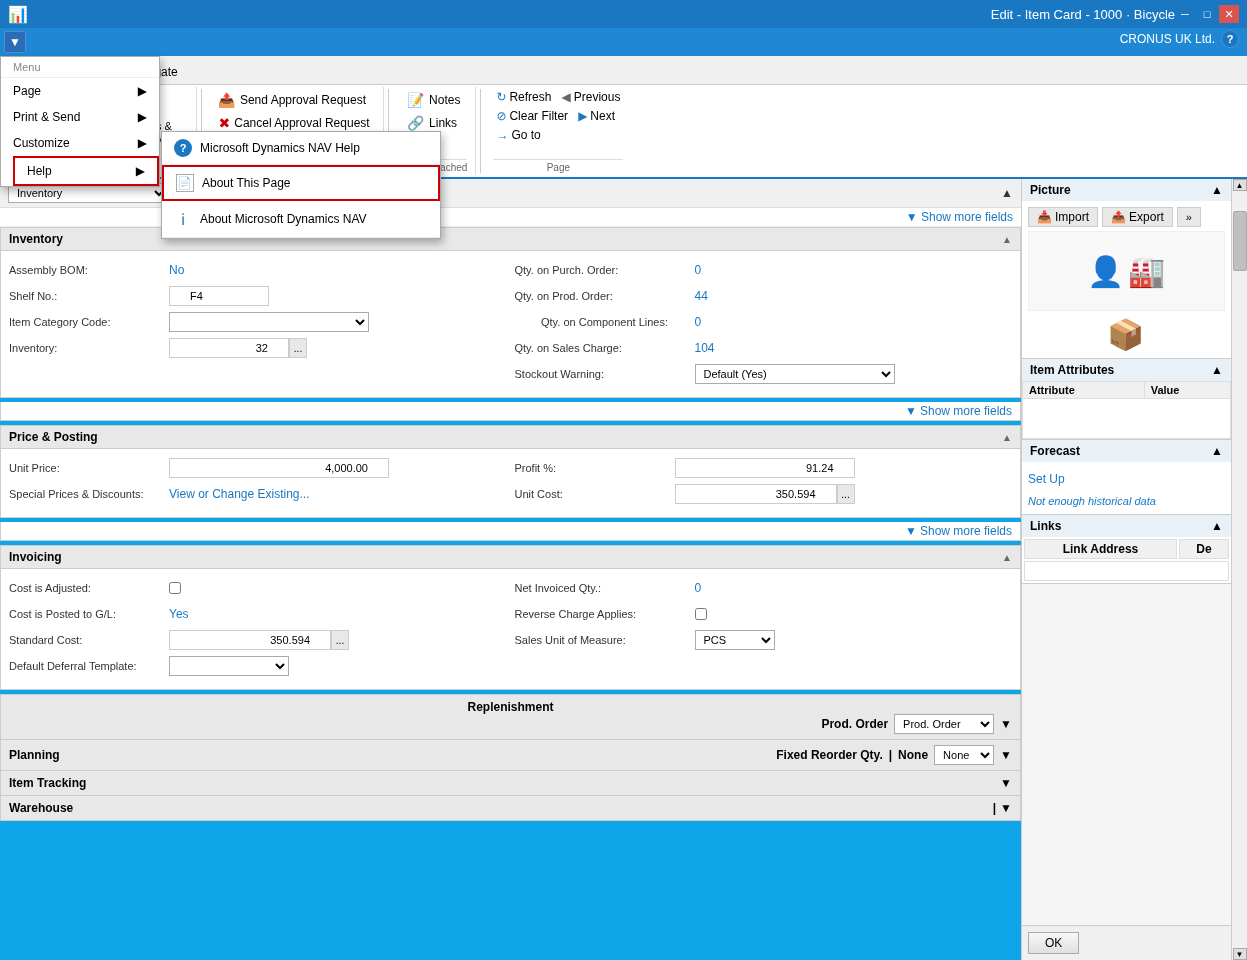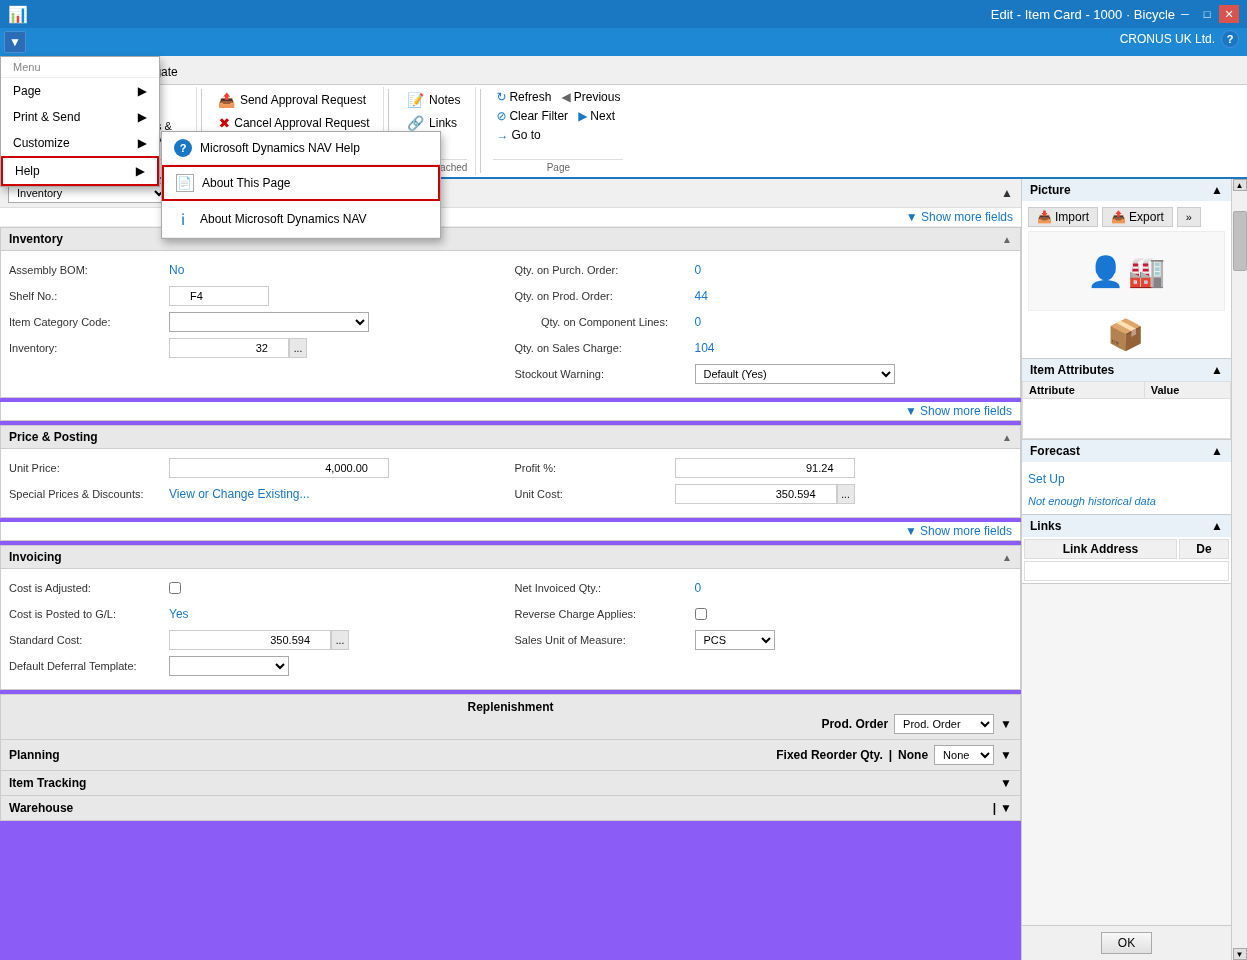--- a/index.html
+++ b/index.html
@@ -119,21 +119,21 @@
     
     .main-content-wrapper {
       display: flex;
       flex: 1;
       overflow: hidden;
     }
     .main-content {
       flex: 1;
       overflow-y: auto;
       padding: 0;
-      background: #8b5cf6;
+      background: #0ea5e9;
     }
     .right-panel {
       width: 210px;
       background: #f5f5f5;
       border-left: 1px solid #ccc;
       display: flex;
       flex-direction: column;
       overflow-y: auto;
     }
 
@@ -262,21 +262,21 @@
     }
     .submenu-item {
       display: flex;
       align-items: center;
       gap: 8px;
       padding: 6px 12px;
       cursor: pointer;
       font-size: 12px;
       border-bottom: 1px solid #eee;
     }
-    .help-highlighted { border: 2px solid #c00; }
+    .help-highlighted { border: 2px solid #c00; margin-left: 12px; }
 
     
     .rpanel-section { border-bottom: 1px solid #ccc; }
     .rpanel-header {
       background: #e8f0f8;
       padding: 4px 8px;
       font-weight: bold;
       font-size: 12px;
       display: flex;
       align-items: center;
@@ -853,21 +853,21 @@
             </thead>
             <tbody>
               <tr>
                   <td colspan="2" style="height:20px;"></td>
                 </tr>
             </tbody>
           </table>
         </div>
       </div>
 
-      <div style="padding:6px; background:#f0f0f0; border-top:1px solid #ccc; display:flex; justify-content:center; margin-top:auto;">
+      <div style="padding:6px; background:#f0f0f0; border-top:1px solid #ccc; display:flex; justify-content:flex-start; margin-top:auto;">
         <button class="ok-btn">OK</button>
       </div>
 
     </div>
 
     <div class="scrollbar-track">
       <div style="width:14px; height:12px; background:#e0e0e0; border:1px solid #aaa; display:flex; align-items:center; justify-content:center; cursor:pointer; font-size:8px;">▲</div>
       <div class="scrollbar-thumb"></div>
       <div style="width:14px; height:12px; background:#e0e0e0; border:1px solid #aaa; display:flex; align-items:center; justify-content:center; cursor:pointer; font-size:8px; margin-top:auto;">▼</div>
     </div>

